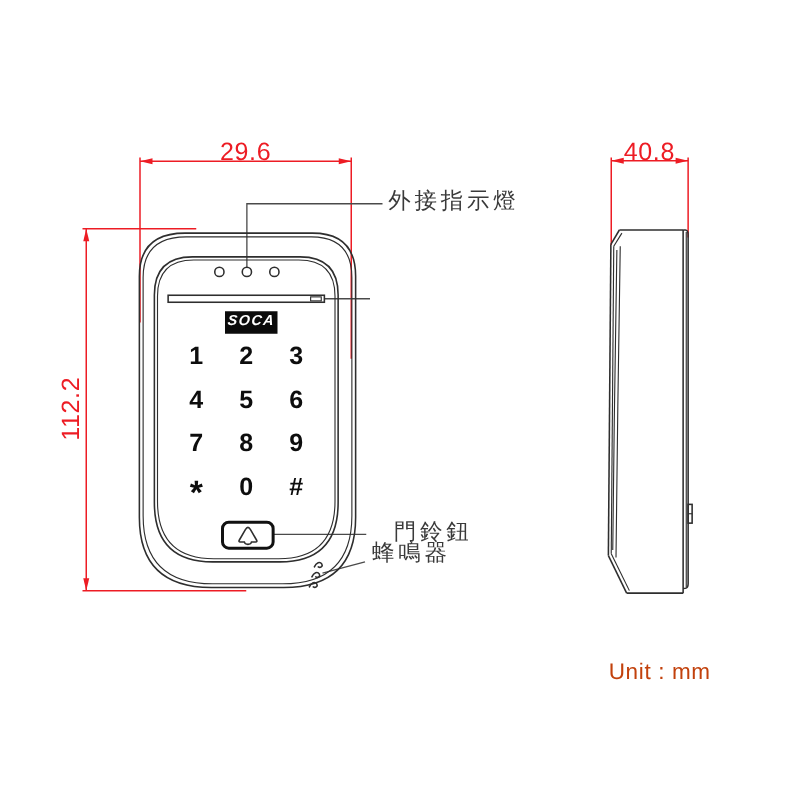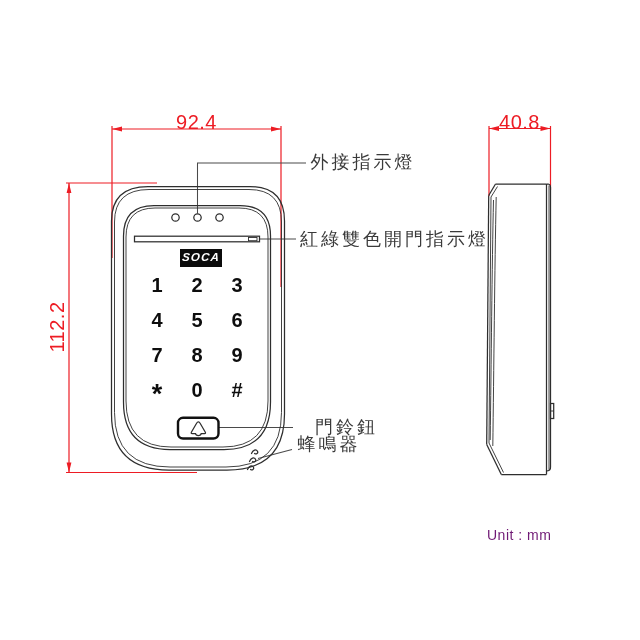--- a/index.html
+++ b/index.html
@@ -23,24 +23,24 @@
   
   .dim-text{
     position:absolute;color:var(--dim-red);font-size:20px;line-height:1;
     text-align:center;letter-spacing:0.5px;white-space:nowrap;
   }
   .dim-text.vertical{
     transform:translate(-50%,-50%) rotate(-90deg);width:auto;
   }
   .callout{
     position:absolute;color:var(--label-col);font-size:18px;line-height:1;
-    letter-spacing:3px;white-space:nowrap;font-family:Liberation Sans, sans-serif;
+    letter-spacing:3px;white-space:nowrap;font-family:Liberation Mono, monospace;
   }
   .unit-note{
-    position:absolute;left:487px;top:528px;color:#701a75;font-size:14px;line-height:1;
+    position:absolute;left:487px;top:528px;color:#c2410c;font-size:18px;line-height:1;
     letter-spacing:0.5px;white-space:nowrap;
   }
   
   .keypad{
     position:absolute;left:137px;top:268px;width:120px;height:139px;
     display:grid;grid-template-columns:repeat(3,1fr);grid-template-rows:repeat(4,1fr);
   }
   .key{
     display:flex;align-items:center;justify-content:center;
     font-weight:bold;font-size:20px;color:#0d0d0d;line-height:1;
@@ -137,29 +137,28 @@
       <line class="ink" x1="501.3" y1="474.5" x2="546.5" y2="474.5"></line>
       <path class="ink-thin" d="M493.5,200 C492,265 491.2,365 490.2,440"></path>
       <path class="ink-thin" d="M496.2,197 C494.7,265 493.8,375 492.8,446"></path>
       <g>
         <rect class="ink" stroke-width="1.1" x="550.5" y="403.5" width="3.2" height="15"></rect>
         <line class="ink-thin" x1="550.5" y1="411" x2="553.7" y2="411"></line>
       </g>
     </g>
   </svg>
 
-  <div class="dim-text" style="left:161px;top:112px;width:71px">92.4</div>
+  <div class="dim-text" style="left:161px;top:112px;width:71px">29.6</div>
 
   <div class="dim-text vertical" style="left:57px;top:327px">112.2</div>
 
   <div class="dim-text" style="left:484px;top:112px;width:71px">40.8</div>
 
   <div class="callout" style="left:310.5px;top:153px">外接指示燈</div>
 
-  <div class="callout" style="left:300px;top:229.5px">紅綠雙色開門指示燈</div>
 
   <div class="callout" style="left:315px;top:418px">門鈴鈕</div>
 
   <div class="callout" style="left:297.5px;top:435px">蜂鳴器</div>
 
   <div class="unit-note">Unit : mm</div>
 
   <div class="logo-box">
     <span>SOCA</span>
   </div>

